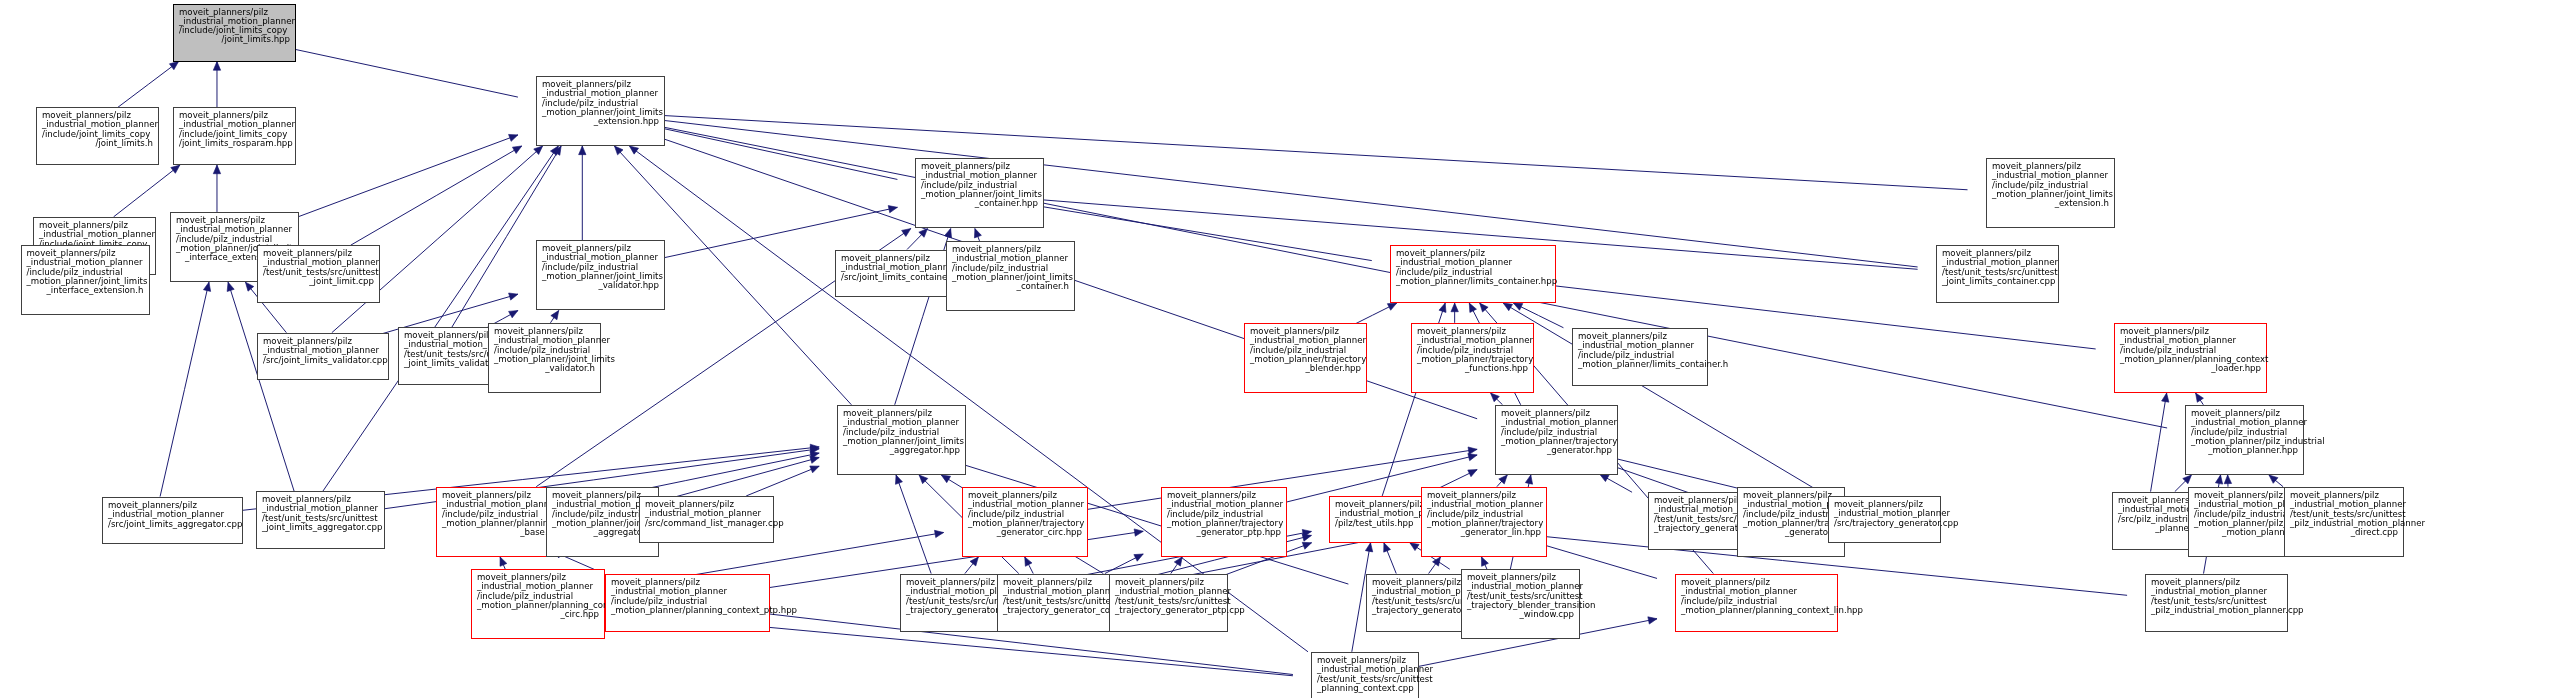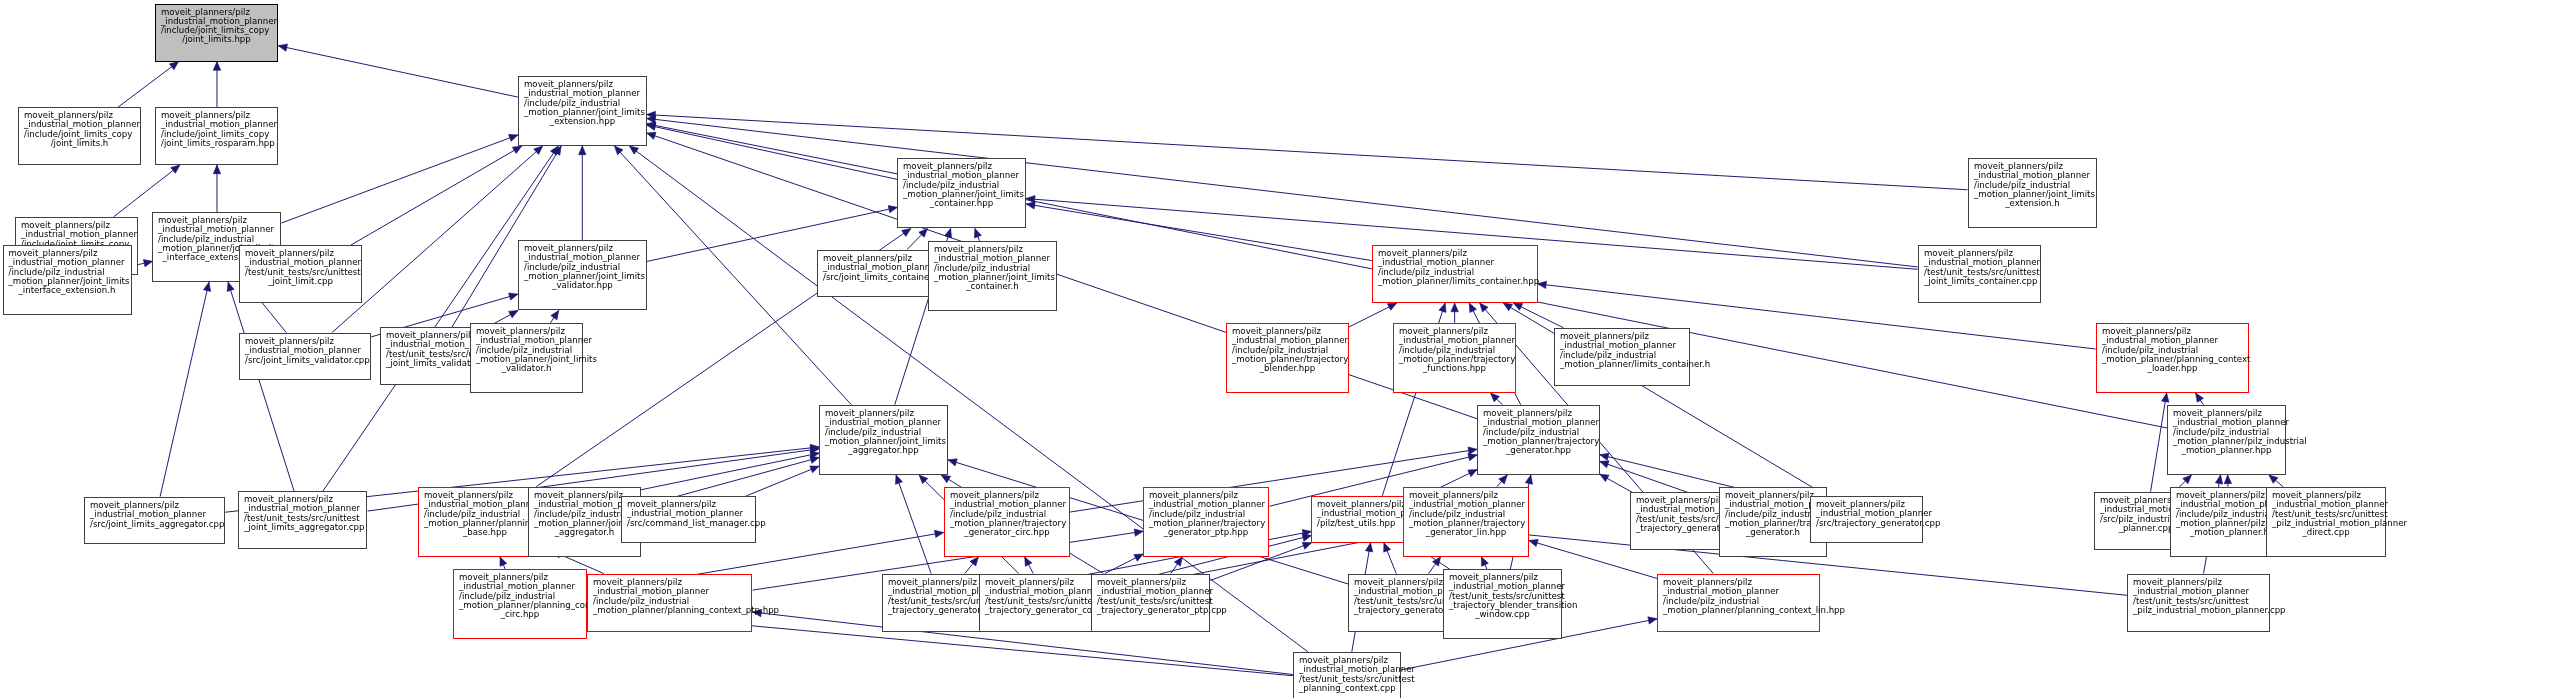--- a/index.html
+++ b/index.html
@@ -1,25 +1,25 @@
 <!DOCTYPE html>
 <html style="font-size:10px"><head>
 <meta charset="utf-8">
 <style>
   html, body { margin:0; padding:0; background:#ffffff; }
   body { width:2576px; height:698px; position:relative; overflow:hidden;
          font-family:"DejaVu Sans", sans-serif; }
   #graph { position:absolute; left:0; top:0; width:2576px; height:698px; }
   .node { position:absolute; box-sizing:border-box; background:#ffffff;
           border:1.2px solid #404040; padding:3.1px 5px; font-size:8.6px; line-height:9.2px;
-          color:#000; white-space:pre; text-align:left; cursor:pointer; }
+          color:#000; white-space:pre; text-align:left; cursor:pointer;margin-left:18px; }
   .node.root { background:#bfbfbf; border-color:#000; cursor:default; }
   .node.red { border-color:#ff0000; }
   .node .lbl { display:block; }
-  .node .last { display:block; text-align:center; }
+  .node .last { display:block; text-align:right; }
   svg .edge { fill:none; stroke:#191970; stroke-width:1.6; }
   svg .arrow { fill:#191970; stroke:#191970; }
 </style>
 </head>
 <body>
 
 <svg id="graph" xmlns="http://www.w3.org/2000/svg" viewBox="0 0 4180 1133" width="2576" height="698">
     <path d="M190.88690476190476,174 Q240,137 289.11309523809524,100" class="edge"></path>
     <polygon points="289.11309523809524,100 274.32086578439396,103.63179677144143 281.54147948382786,113.21630186057087" class="arrow"></polygon>
     <path d="M351.5,174 Q351.5,137 351.5,100" class="edge"></path>

